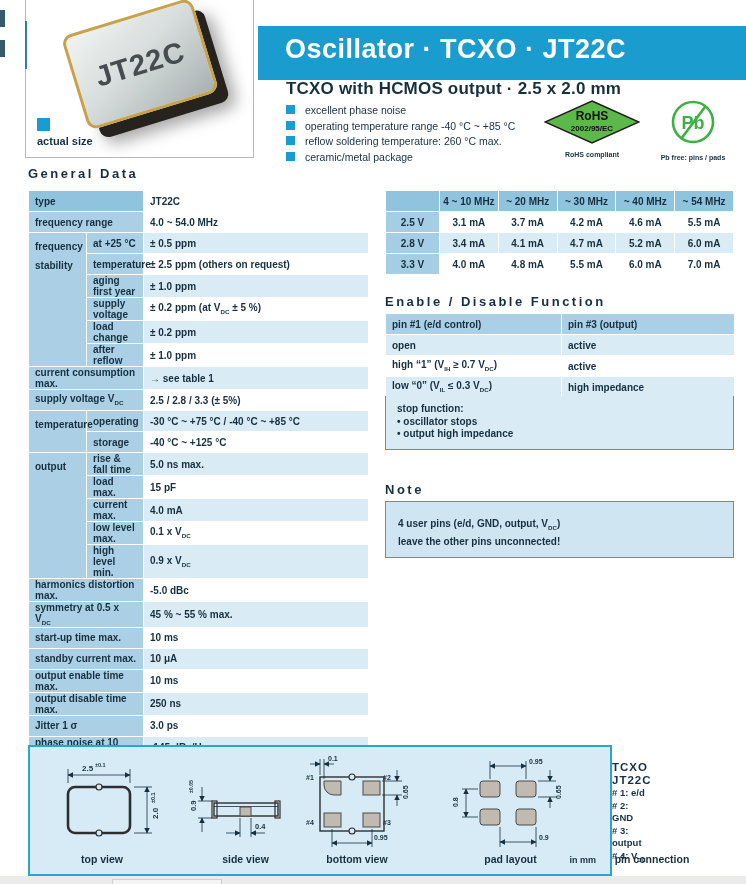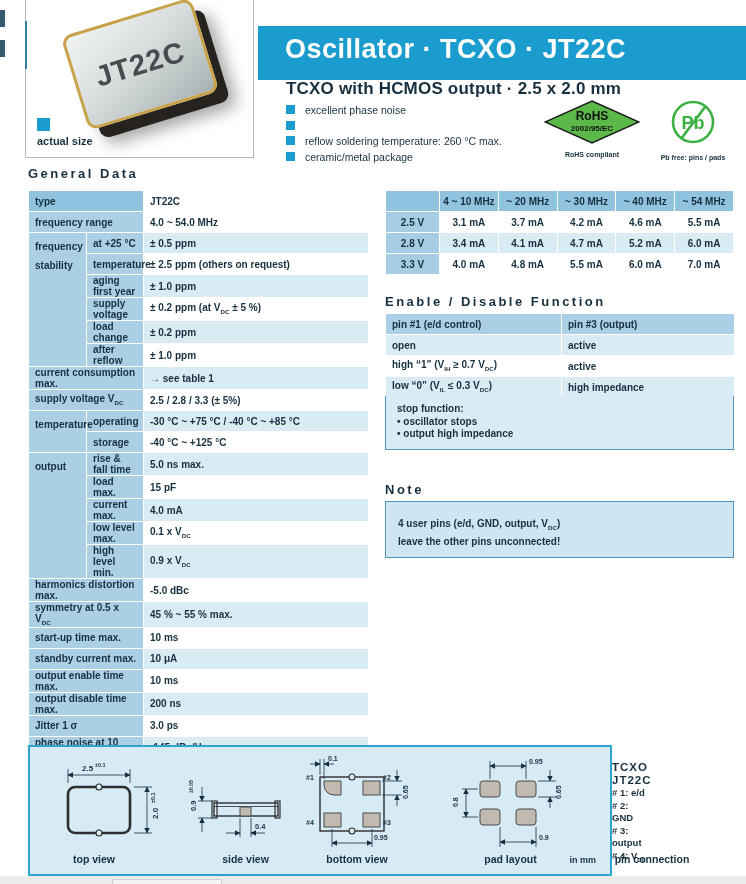--- a/index.html
+++ b/index.html
@@ -124,20 +124,21 @@
 </div>
 <div class="subtitle">TCXO with HCMOS output · 2.5 x 2.0 mm</div>
 
 <div class="features">
   <div class="feature">
     <span class="bullet-sq"></span>
     <span>excellent phase noise</span>
   </div>
   <div class="feature">
     <span class="bullet-sq"></span>
+    <span>operating temperature range -40 °C ~ +85 °C</span>
   </div>
   <div class="feature">
     <span class="bullet-sq"></span>
     <span>reflow soldering temperature: 260 °C max.</span>
   </div>
   <div class="feature">
     <span class="bullet-sq"></span>
     <span>ceramic/metal package</span>
   </div>
 </div>
@@ -258,21 +259,21 @@
   <tr class="p">
     <td class="lbl" colspan="2">standby current max.</td>
     <td class="val">10 μA</td>
   </tr>
   <tr>
     <td class="lbl" colspan="2">output enable time max.</td>
     <td class="val">10 ms</td>
   </tr>
   <tr class="p">
     <td class="lbl" colspan="2">output disable time max.</td>
-    <td class="val">200 ns</td>
+    <td class="val">250 ns</td>
   </tr>
   <tr>
     <td class="lbl" colspan="2">Jitter 1 σ</td>
     <td class="val">3.0 ps</td>
   </tr>
   <tr class="p">
     <td class="lbl" colspan="2">phase noise at 10 kHz offset</td>
     <td class="val">-145 dBc/Hz</td>
   </tr>
 </tbody>
@@ -369,21 +370,21 @@
     <line class="dline" x1="78" y1="32" x2="78" y2="18"></line>
     <line class="dline" x1="16" y1="24" x2="78" y2="24" marker-start="url(#ar)" marker-end="url(#ar)"></line>
     <text x="30" y="20" font-size="8">2.5</text>
     <text x="43" y="16" font-size="5.5">±0.1</text>
     <line class="dline" x1="82" y1="36" x2="100" y2="36"></line>
     <line class="dline" x1="82" y1="82" x2="100" y2="82"></line>
     <line class="dline" x1="95" y1="36" x2="95" y2="82" marker-start="url(#ar)" marker-end="url(#ar)"></line>
     <text transform="rotate(-90 106 68)" x="106" y="68" font-size="8">2.0</text>
     <text transform="rotate(-90 103 52)" x="103" y="52" font-size="5.5">±0.1</text>
   </svg>
-  <div class="dcaption" style="left:4px;width:120px;">top view</div>
+  <div class="dcaption" style="left:12px;width:120px;">top view</div>
 
   <svg class="dview" style="left:158px;" width="115" height="100">
     <rect class="dshape" x="26" y="52" width="64" height="13" fill="#ffffff" stroke-width="1.4"></rect>
     <line class="dline" x1="26" y1="55.5" x2="90" y2="55.5" stroke-width="1.2"></line>
     <rect class="dshape" x="24" y="50" width="5" height="17" fill="#ffffff" stroke-width="1.2"></rect>
     <rect class="dshape" x="87" y="50" width="5" height="17" fill="#ffffff" stroke-width="1.2"></rect>
     <rect class="dpad" x="52" y="56" width="11" height="9"></rect>
     <line class="dline" x1="24" y1="50" x2="10" y2="50"></line>
     <line class="dline" x1="24" y1="67" x2="10" y2="67"></line>
     <line class="dline" x1="14" y1="36" x2="14" y2="50" marker-end="url(#ar)"></line>

